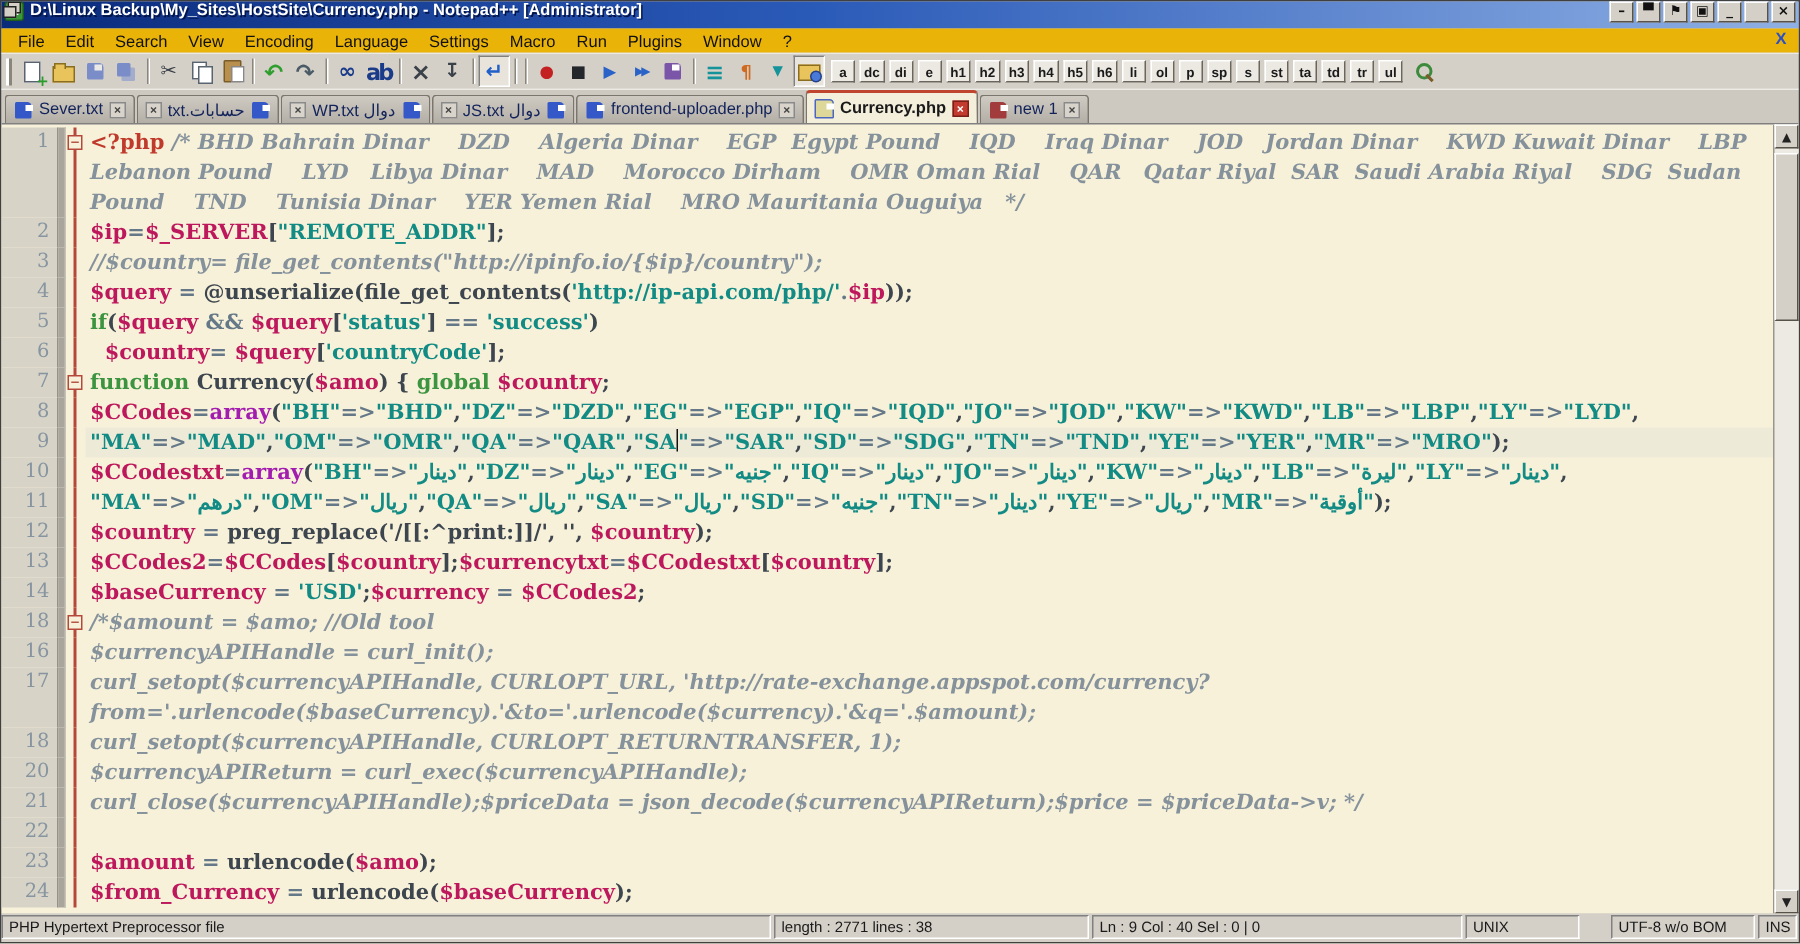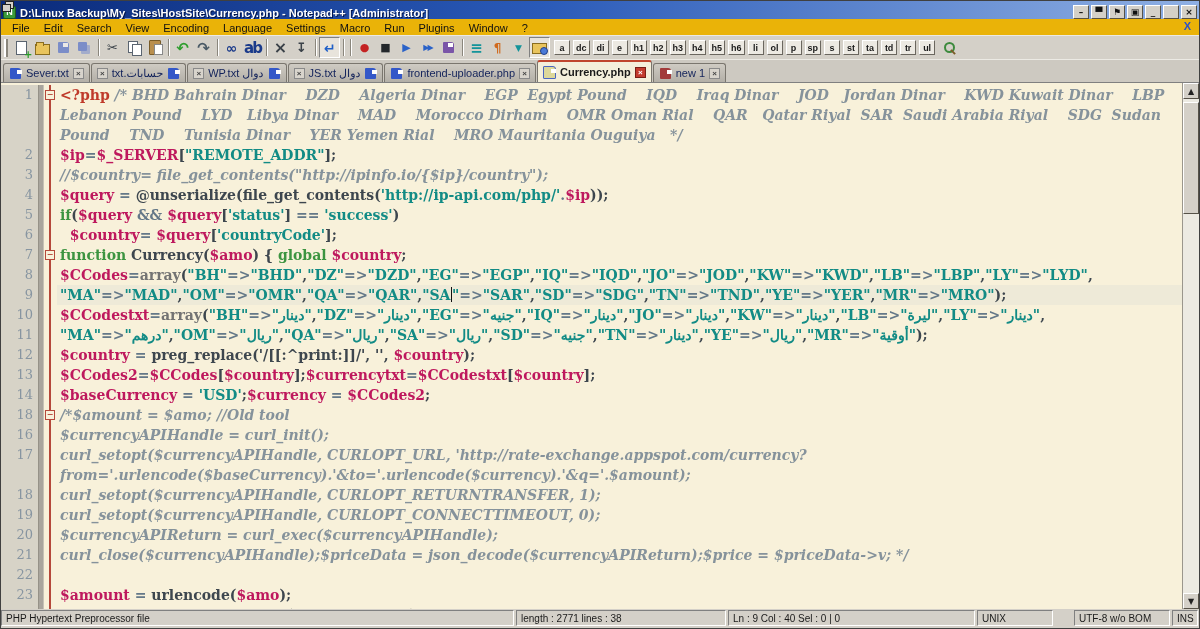--- a/index.html
+++ b/index.html
@@ -1,20 +1,20 @@
 <!DOCTYPE html>
 <html><head>
 <meta charset="utf-8">
 <style>
   *{margin:0;padding:0;box-sizing:border-box}
   html,body{width:1200px;height:629px;overflow:hidden;font-family:"Liberation Sans",sans-serif;background:#d4d0c8}
   .window{width:1200px;height:629px;display:flex;flex-direction:column;border:1px solid #404040;background:#d4d0c8}
 
   
-  .titlebar{height:18px;display:flex;align-items:flex-end;padding:0 2px;
+  .titlebar{height:18px;display:flex;align-items:flex-start;padding:0 2px;
     background:linear-gradient(90deg,#0a2a7a 0%,#2a5ab8 45%,#8fb0e4 100%);flex:0 0 auto}
   .appicon{width:13px;height:13px;background:#3a9a3a;border:1px solid #1d5c1d;border-radius:2px;
     color:#fff;font:bold 9px/11px "Liberation Sans",sans-serif;text-align:center;margin-right:4px}
   .wtitle{color:#fff;font:bold 11px "Liberation Sans",sans-serif;white-space:nowrap;flex:1;
     text-shadow:1px 1px 0 #00144a;overflow:hidden}
   .tbuttons{display:flex;gap:2px;align-items:center}
   .wbtn{width:16px;height:14px;background:#d4d0c8;border:1px solid;border-color:#fff #565248 #565248 #fff;
     display:flex;align-items:center;justify-content:center;font:bold 9px "DejaVu Sans",sans-serif;color:#111}
   .wbtn .ic-restore{width:14px;height:12px}
 
@@ -83,21 +83,21 @@
   .foldbox{position:absolute;left:1px;top:5px;width:10px;height:10px;background:#f8f1da;border:1px solid #b5483a;
     color:#b5483a;font:bold 8px/8px "DejaVu Sans",sans-serif;text-align:center;z-index:2}
   .code{flex:1 1 auto;white-space:pre-wrap;word-break:normal;overflow-wrap:normal;padding-left:3px;
     font:bold 14px/20px "DejaVu Serif","Liberation Serif",serif;color:#3d464e;min-width:0}
   .code.cur{background:#eeead8}
   .tk.pt{color:#bf3a2b}
   .tk.c{color:#85929b;font-style:italic;font-weight:600}
   .tk.v{color:#be185d}
   .tk.s{color:#128b85}
   .tk.k{color:#3c9440}
-  .tk.k2{color:#737373}
+  .tk.k2{color:#a21caf}
   .tk.o{color:#647888}
   .tk.f{color:#3d464e}
   .caret{display:inline-block;width:1.5px;height:15px;background:#111;vertical-align:-2px}
 
   
   .vscroll{flex:0 0 17px;background:#eceae2;border-left:1px solid #9a968c;display:flex;flex-direction:column}
   .sbtn{height:16px;background:#d4d0c8;border:1px solid;border-color:#fff #565248 #565248 #fff;
     display:flex;align-items:center;justify-content:center;font:8px "DejaVu Sans",sans-serif;color:#222;flex:0 0 auto}
   .strack{flex:1 1 auto;position:relative}
   .sthumb{position:absolute;left:0;right:0;top:3px;height:112px;background:#d4d0c8;border:1px solid;border-color:#fff #565248 #565248 #fff}
@@ -414,26 +414,20 @@
           <span class="foldcol"></span>
           <span class="code"><span class="tk c">curl_setopt($currencyAPIHandle, CURLOPT_URL, 'http://rate‑exchange.appspot.com/currency?from='.urlencode($baseCurrency).'&amp;to='.urlencode($currency).'&amp;q='.$amount);</span></span>
         </span>
         <span class="crow">
           <span class="ln">18</span>
           <span class="bm"></span>
           <span class="foldcol"></span>
           <span class="code"><span class="tk c">curl_setopt($currencyAPIHandle, CURLOPT_RETURNTRANSFER, 1);</span></span>
         </span>
         <span class="crow">
-          <span class="ln">19</span>
-          <span class="bm"></span>
-          <span class="foldcol"></span>
-          <span class="code"><span class="tk c">curl_setopt($currencyAPIHandle, CURLOPT_CONNECTTIMEOUT, 0);</span></span>
-        </span>
-        <span class="crow">
           <span class="ln">20</span>
           <span class="bm"></span>
           <span class="foldcol"></span>
           <span class="code"><span class="tk c">$currencyAPIReturn = curl_exec($currencyAPIHandle);</span></span>
         </span>
         <span class="crow">
           <span class="ln">21</span>
           <span class="bm"></span>
           <span class="foldcol"></span>
           <span class="code"><span class="tk c">curl_close($currencyAPIHandle);$priceData = json_decode($currencyAPIReturn);$price = $priceData-&gt;v; */</span></span>

